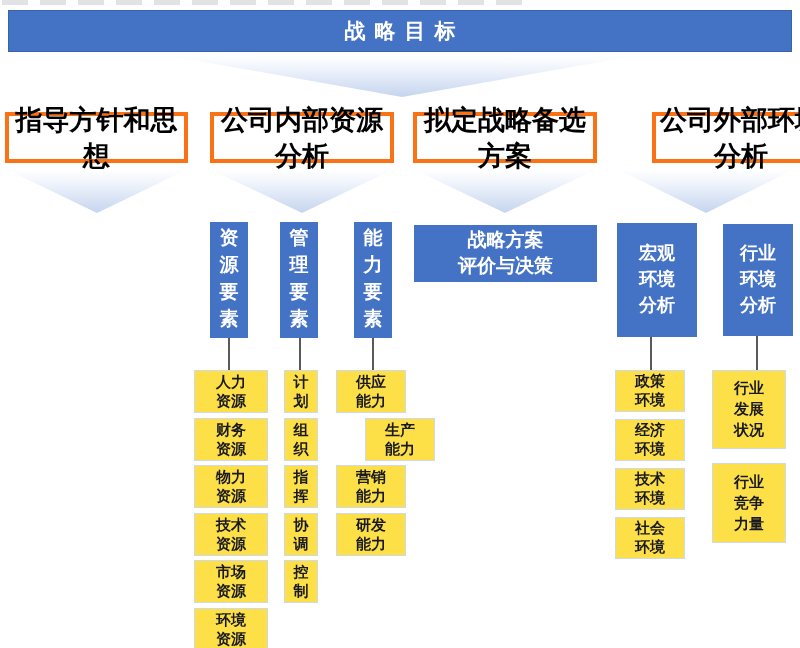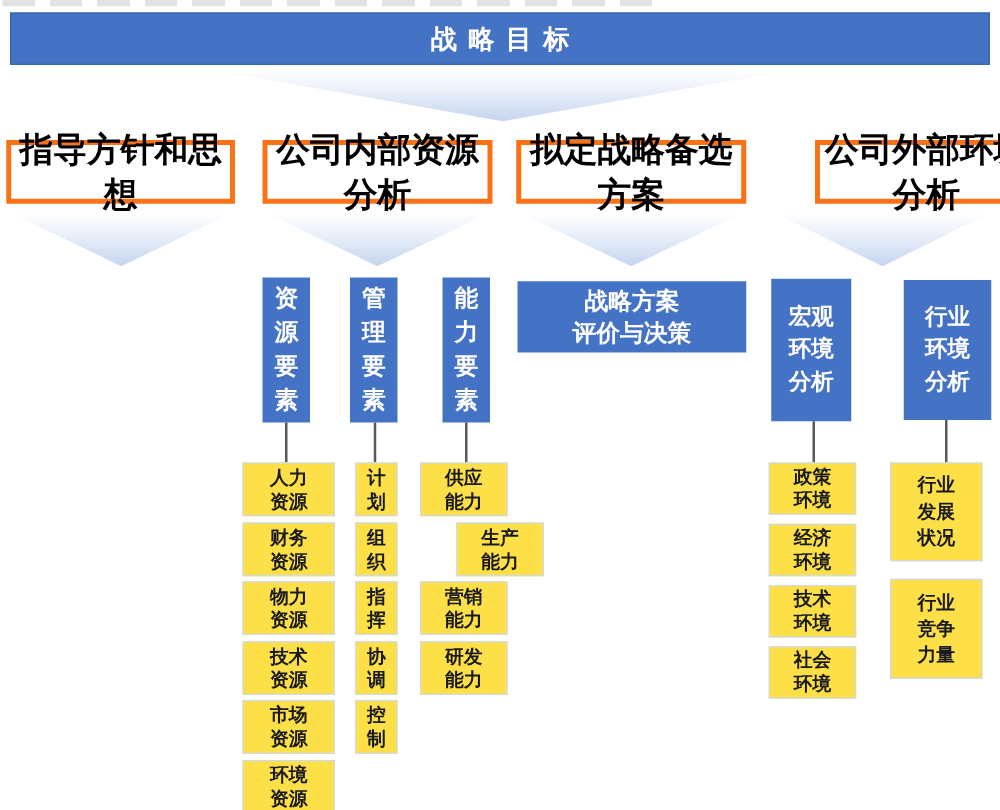--- a/index.html
+++ b/index.html
@@ -4,21 +4,21 @@
 <style>
   html,body{margin:0;padding:0;background:#ffffff;}
   #stage{
     position:relative;width:800px;height:648px;overflow:hidden;background:#ffffff;
     font-family:"DejaVu Sans","Liberation Sans",sans-serif;
   }
   .abs{position:absolute;box-sizing:border-box;}
   .blue{
     background:#4472C4;color:#ffffff;font-weight:bold;
     display:flex;align-items:center;justify-content:center;
-    white-space:pre-line;text-align:center;
+    white-space:pre-line;text-align:center;font-family:Liberation Mono, monospace;
   }
   .banner{font-size:21px;letter-spacing:9px;padding-left:9px;border:1px solid #3a63ae;}
   .mission{font-size:20px;letter-spacing:3px;}
   .eval{font-size:19px;line-height:26px;}
   .vheader{font-size:19px;line-height:27px;}
   .vheader3{font-size:18px;line-height:26px;}
   .outline{
     background:#ffffff;border:4px solid #f97316;color:#000000;font-weight:bold;
     display:flex;align-items:center;justify-content:center;font-size:27px;
     white-space:pre-line;text-align:center;
@@ -70,21 +70,21 @@
 要
 素</div>
   <div class="abs blue vheader" style="left:354px;top:222px;width:38px;height:116px;">能
 力
 要
 素</div>
 
   <div class="abs blue eval" style="left:414px;top:225px;width:183px;height:57px;">战略方案
 评价与决策</div>
 
-  <div class="abs blue vheader3" style="left:617px;top:223px;width:64px;height:114px;">宏观
+  <div class="abs blue vheader3" style="left:617px;top:223px;width:80px;height:114px;">宏观
 环境
 分析</div>
   <div class="abs blue vheader3" style="left:723px;top:224px;width:70px;height:112px;">行业
 环境
 分析</div>
 
   <div class="abs conn" style="left:228px;top:338px;width:2px;height:32px;"></div>
   <div class="abs conn" style="left:299px;top:338px;width:2px;height:32px;"></div>
   <div class="abs conn" style="left:372px;top:338px;width:2px;height:32px;"></div>
   <div class="abs conn" style="left:650px;top:337px;width:2px;height:33px;"></div>

